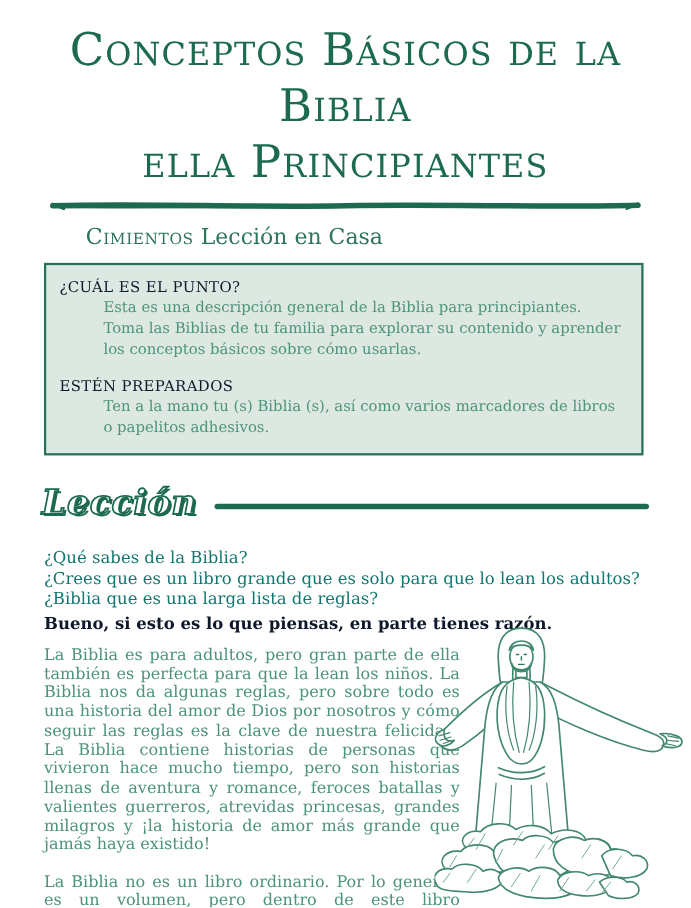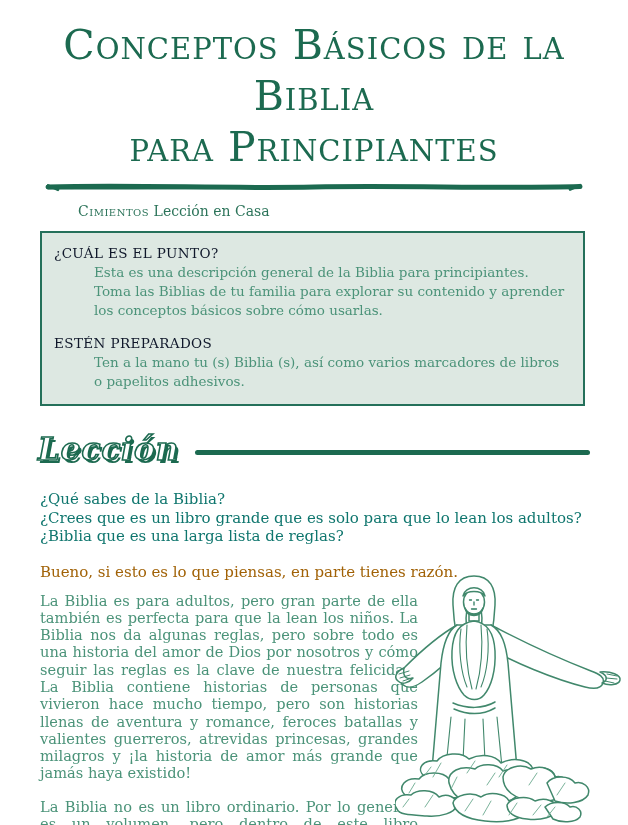--- a/index.html
+++ b/index.html
@@ -24,21 +24,21 @@
   }
   
   .brush-rule{display:block;margin:9px auto 0 auto;}
   
   .header-row{
     display:flex;
     align-items:flex-start;
     margin-top:11px;
     padding:0 45px;
     color:#2c745a;
-    font-size:14px;
+    font-size:20px;
   }
   .header-left{margin-left:33px;}
   .sc{font-variant:small-caps;letter-spacing:0.5px;}
   .header-right{margin-left:auto;margin-right:88px;letter-spacing:0.5px;}
   
   .info-box{
     margin:12px 43px 0 40px;
     background:#dde8e2;
     border:2px solid #24705a;
     padding:11px 14px 13px 12px;
@@ -81,23 +81,24 @@
     border-radius:3px;
   }
   
   .questions{
     margin:23px 40px 0 40px;
     font-size:15px;
     line-height:18.5px;
     color:#0f766e;
   }
   .intro-line{
-    margin:17px 40px 0 40px;
+    margin:4px 40px 0 40px;
     font-size:15px;
-    color:#a16207;
+    color:#0f172a;
+    font-weight:bold;
   }
   
   .two-col{
     display:flex;
     margin-top:11px;
     padding-left:40px;
   }
   .col-text{
     width:378px;
     font-size:14.6px;
@@ -116,21 +117,21 @@
     margin-top:-21px;
   }
 </style>
 </head>
 <body>
 
 <div class="page">
 
   <div class="title">
     <div>Conceptos Básicos de la Biblia</div>
-    <div>para Principiantes</div>
+    <div>ella Principiantes</div>
   </div>
 
   <svg class="brush-rule" width="540" height="10" viewBox="0 0 540 10">
     <path d="M4,5 C90,2.6 180,6.8 270,5 C360,3.4 455,6.8 536,4.6" stroke="#1c6a50" stroke-width="5" fill="none" stroke-linecap="round"></path>
     <path d="M4,6 C130,7.6 320,2.8 536,5.4" stroke="#1c6a50" stroke-width="2.4" fill="none" stroke-linecap="round"></path>
     <path d="M4,3.4 L14,7.8 M526,7.6 L536,3.2" stroke="#1c6a50" stroke-width="2.6" fill="none" stroke-linecap="round"></path>
   </svg>
 
   <div class="header-row">
     <div class="header-left">

